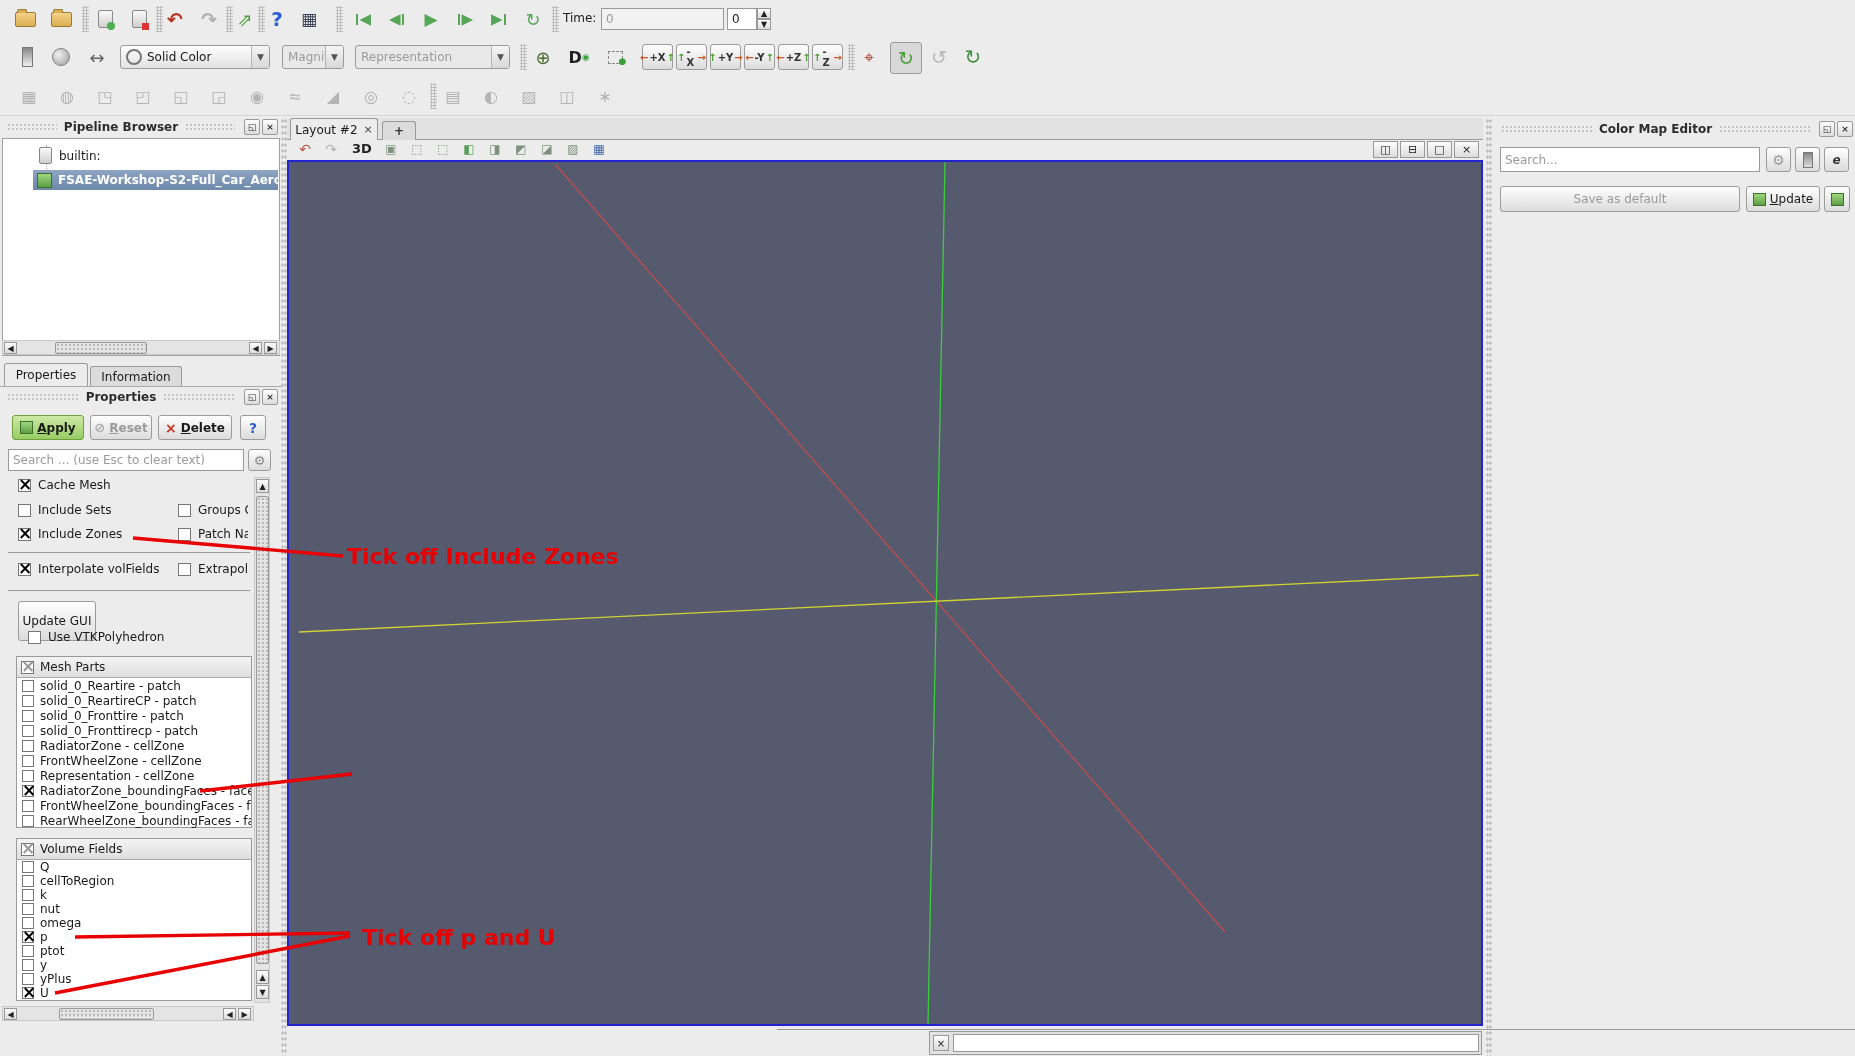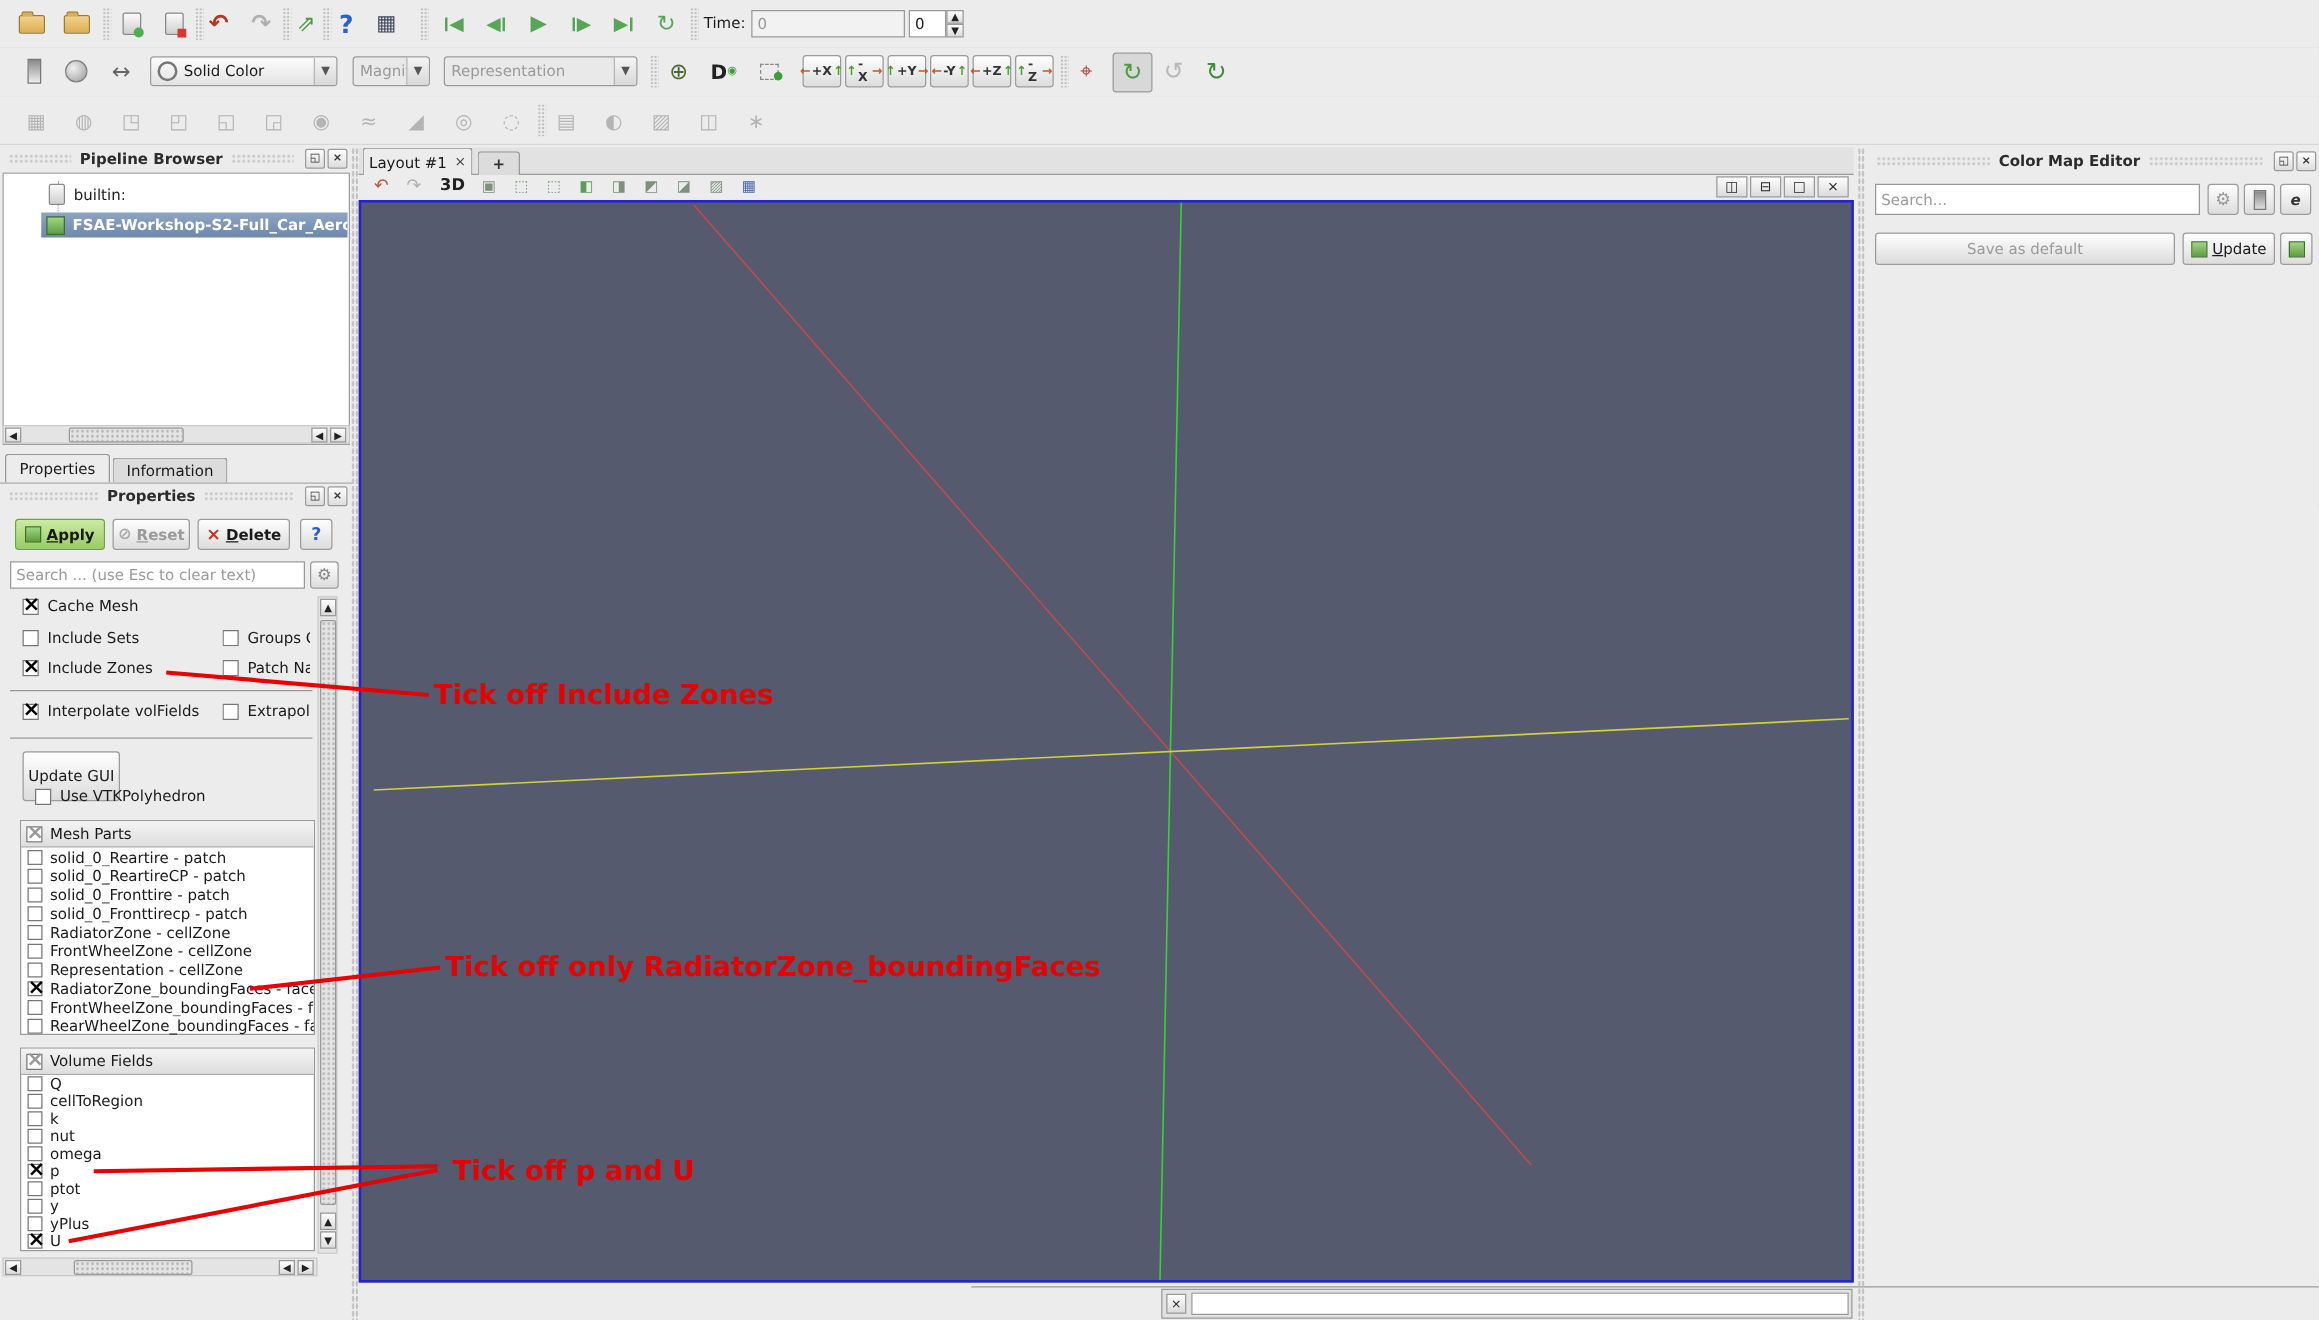--- a/index.html
+++ b/index.html
@@ -407,21 +407,21 @@
     <div class="sbtn" style="left:1px;top:1px;width:13px;height:12px;">◀</div>
     <div class="sthumb" style="left:56px;top:1px;width:95px;height:12px;"></div>
     <div class="sbtn" style="left:220px;top:1px;width:13px;height:12px;">◀</div>
     <div class="sbtn" style="left:235px;top:1px;width:13px;height:12px;">▶</div>
   </div>
 
   <div class="abs" style="left:281px;top:118px;width:6px;height:938px;background-image:radial-gradient(#c2c2c2 1px,transparent 1.2px);background-size:3px 6px;"></div>
 
   <div class="abs" style="left:287px;top:118px;width:1196px;height:22px;background:#e2e2e2;border-bottom:1px solid #9a9a9a;box-sizing:border-box;">
     <div class="tab active" style="left:3px;top:0px;width:88px;height:22px;">
-      <span>Layout #1</span>
+      <span>Layout #2</span>
       <span style="font-size:11px;color:#444;">×</span>
     </div>
     <div class="tab idle" style="left:95px;top:3px;width:34px;height:19px;font-weight:bold;color:#333;">
       <span>+</span>
     </div>
   </div>
 
   <div class="abs" style="left:287px;top:140px;width:1196px;height:20px;background:#ececec;">
     <div class="vicon" style="left:8px;color:#b45544;font-size:14px;">↶</div>
     <div class="vicon" style="left:34px;color:#b0b0b0;font-size:14px;">↷</div>
@@ -482,16 +482,15 @@
     <span class="cube" style="width:11px;height:11px;"></span>
   </div>
 
   <svg class="abs" style="left:0;top:0;z-index:55;pointer-events:none;" width="1855" height="1056">
     <line x1="133" y1="538" x2="343" y2="556" stroke="#e80000" stroke-width="3.4"></line>
     <line x1="200" y1="791" x2="352" y2="774" stroke="#e80000" stroke-width="3.4"></line>
     <line x1="75" y1="937" x2="350" y2="933" stroke="#e80000" stroke-width="3.4"></line>
     <line x1="55" y1="993" x2="350" y2="936" stroke="#e80000" stroke-width="3.4"></line>
   </svg>
   <div class="anno" style="left:347px;top:544px;">Tick off Include Zones</div>
-  <div class="anno" style="left:356px;top:762px;">Tick off only RadiatorZone_boundingFaces</div>
   <div class="anno" style="left:362px;top:925px;">Tick off p and U</div>
 
 </div>
 
 </body></html>

